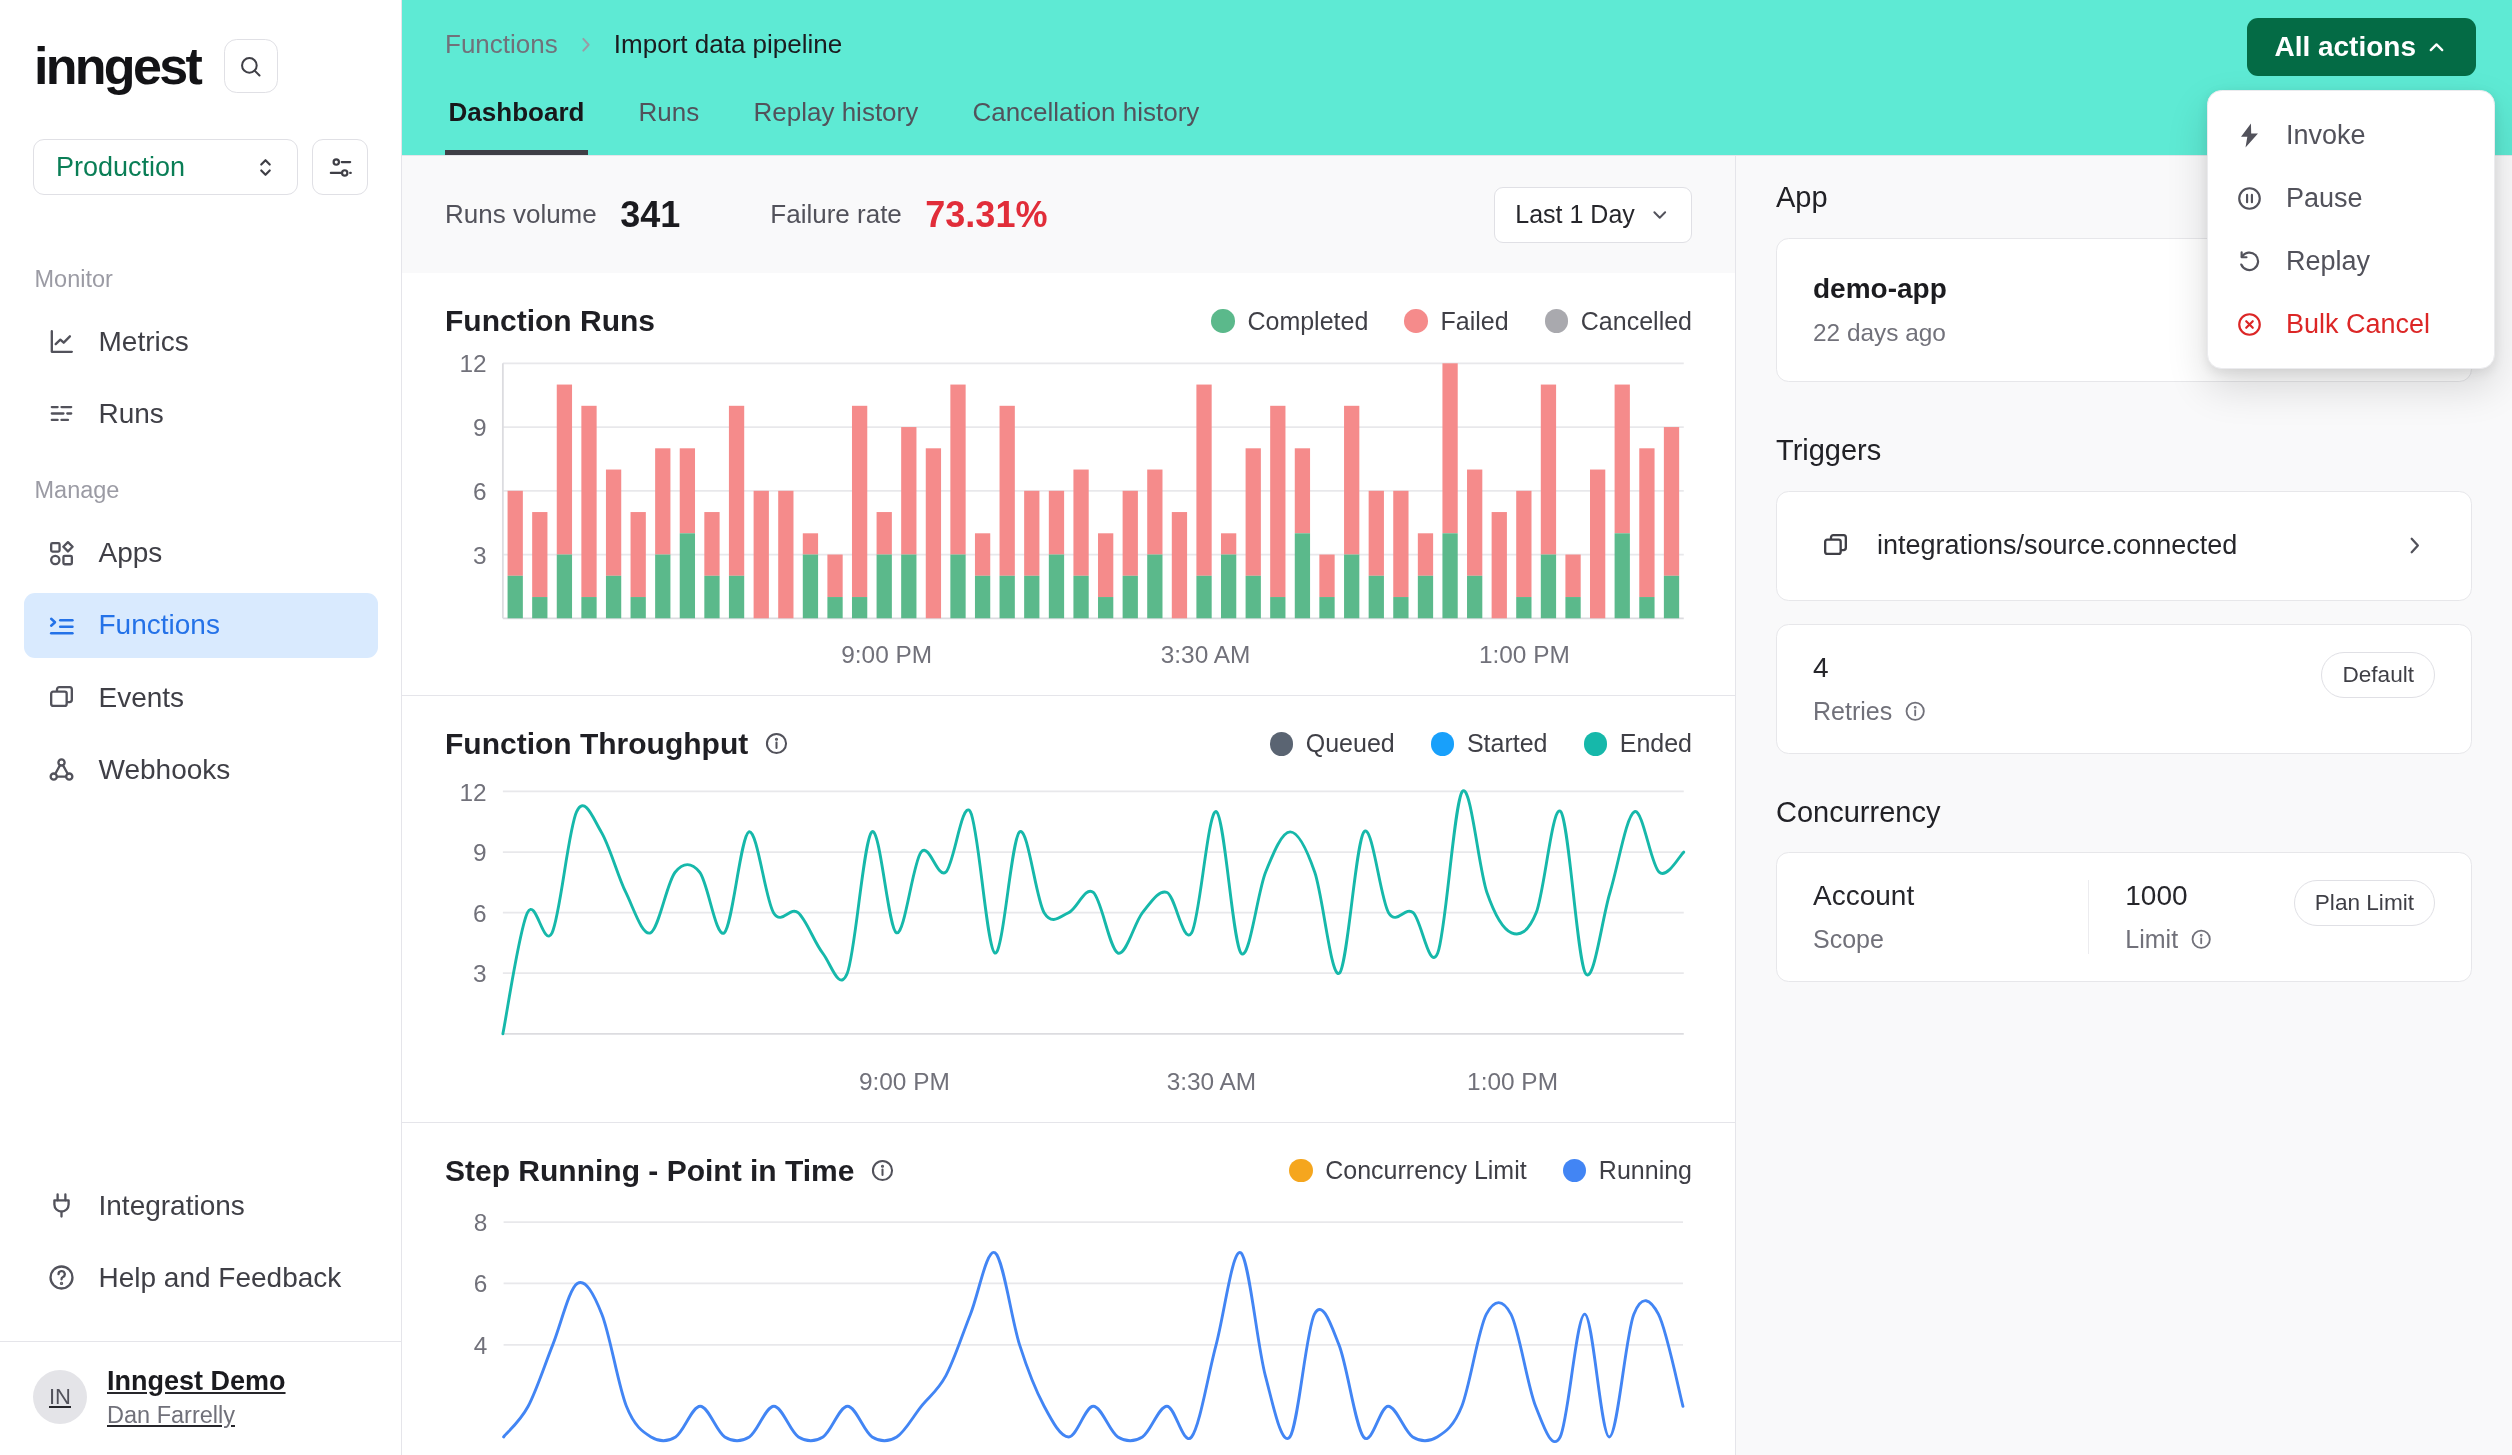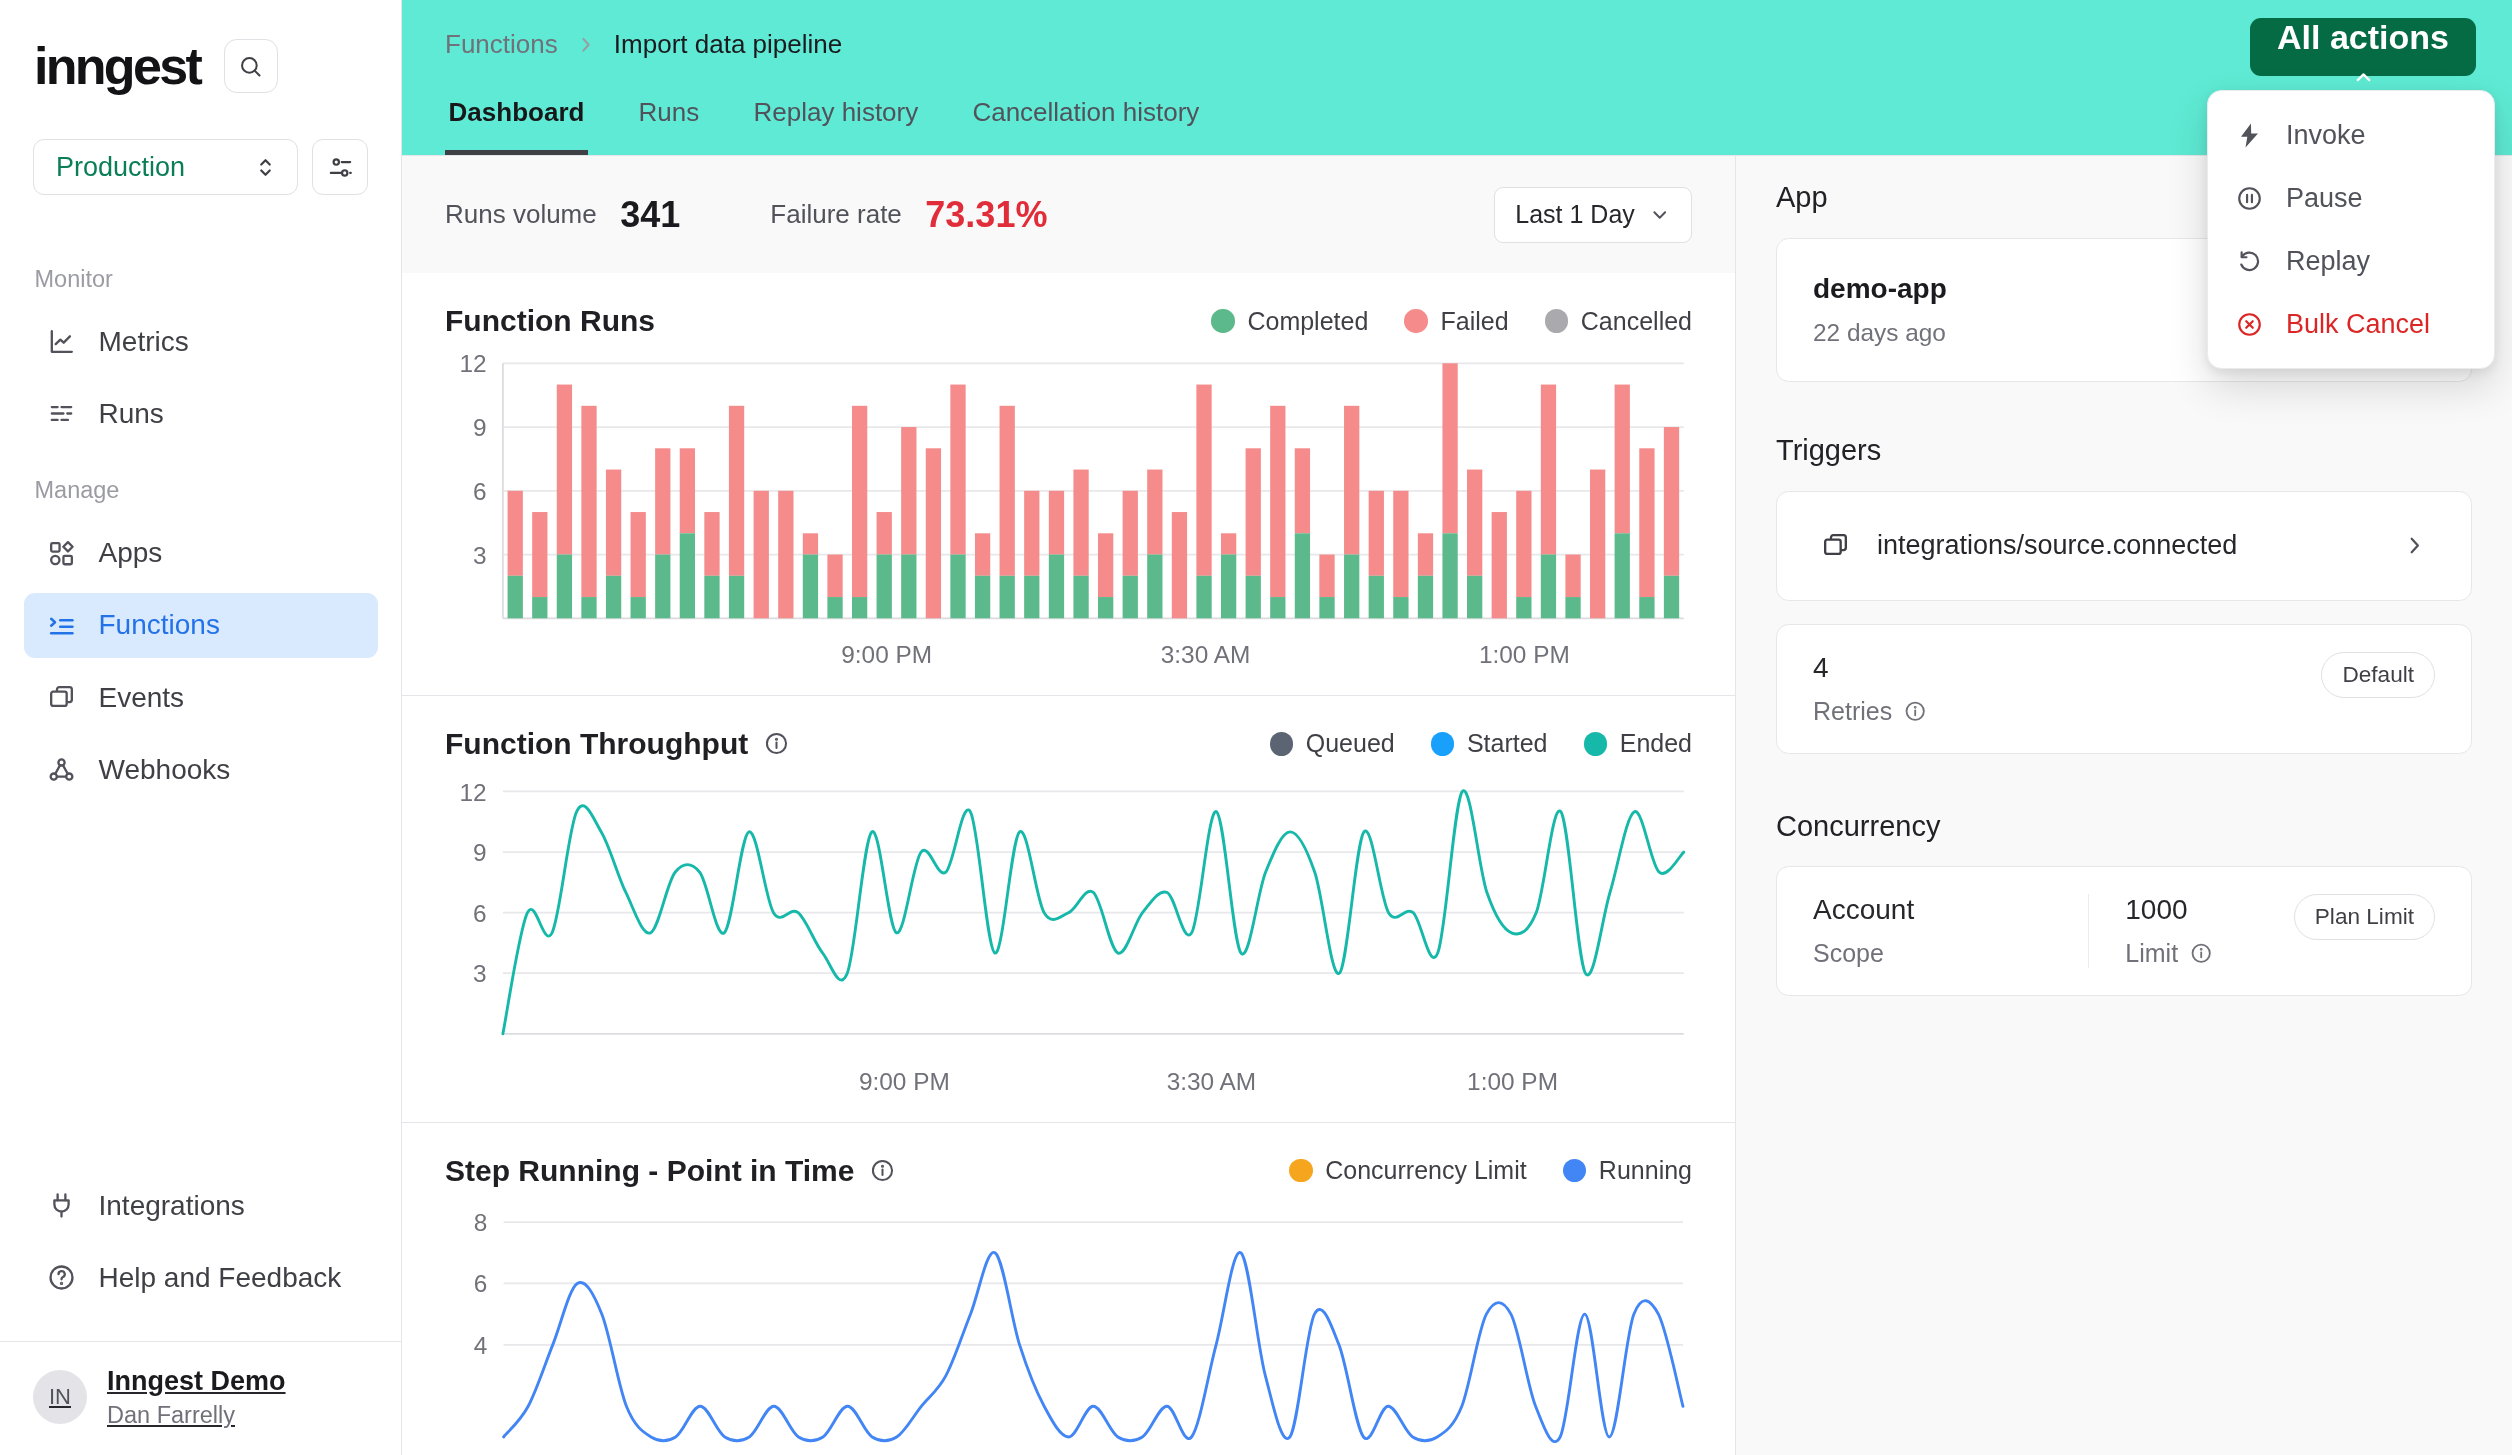--- a/index.html
+++ b/index.html
@@ -39,21 +39,21 @@
   
   .main { flex:1; display:flex; flex-direction:column; min-width:0; }
   .topbar { height:156px; flex:none; border-bottom:1.8px solid #E5E5EA; position:relative; padding-left:43px; }
   .breadcrumb { display:flex; align-items:center; gap:16.3px; padding-top:29px; font-size:26px; }
   .crumb-parent { color:#71717A; cursor:pointer; }
   .crumb-sep { width:23.5px; height:23.5px; color:#9B9BA4; }
   .crumb-current { color:#1B1B1F; }
   .tabs { display:flex; gap:47px; position:absolute; bottom:0; left:43px; }
   .tab { font-size:26px; color:#52525B; padding:20px 3.6px 22px; cursor:pointer; border-bottom:5.4px solid transparent; }
   .tab.active { color:#18181B; font-weight:700; border-bottom-color:#3F3F46; }
-  .all-actions { position:absolute; top:18px; right:36px; background:#046B45; color:#fff; border:none; border-radius:11px; height:58px; padding:0 27px; display:flex; align-items:center; gap:8px; font-size:34px; font-weight:600; font-family:inherit; cursor:pointer;flex-direction:column; }
+  .all-actions { position:absolute; top:18px; right:36px; background:#046B45; color:#fff; border:none; border-radius:11px; height:58px; padding:0 27px; display:flex; align-items:center; gap:8px; font-size:28px; font-weight:600; font-family:inherit; cursor:pointer; }
   .all-actions .ic { width:25px; height:25px; }
 
   .content { flex:1; display:flex; min-height:0; }
   .charts-col { width:1333px; flex:none; display:flex; flex-direction:column; background:#fff; }
   .stats-row { height:117px; flex:none; background:#F9F9FA; display:flex; align-items:center; padding:0 43px; }
   .stat { display:flex; align-items:center; gap:23.5px; }
   .stat + .stat { margin-left:90px; }
   .stat-label { font-size:26px; color:#52525B; }
   .stat-value { font-size:36px; font-weight:700; color:#1B1B1F; }
   .stat-value.red { color:#E12D39; }
@@ -544,21 +544,21 @@
                     <circle cx="12" cy="12" r="8.5"></circle>
                     <path d="M12 11.2V16"></path>
                     <circle cx="12" cy="8.2" r="0.5" fill="currentColor"></circle>
                   </svg>
               </span>
             </div>
           </div>
           <span class="badge">Default</span>
         </div>
 
-        <div class="panel-heading sect-gap" style="margin-top:56px;">Concurrency</div>
+        <div class="panel-heading sect-gap" style="margin-top:42px;">Concurrency</div>
         <div class="card conc-card">
           <div class="conc-col left">
             <div class="cfg-value">Account</div>
             <div class="cfg-label">Scope</div>
           </div>
           <div class="conc-col right">
             <div>
               <div class="cfg-value">1000</div>
               <div class="cfg-label">
                 <span>Limit</span>

